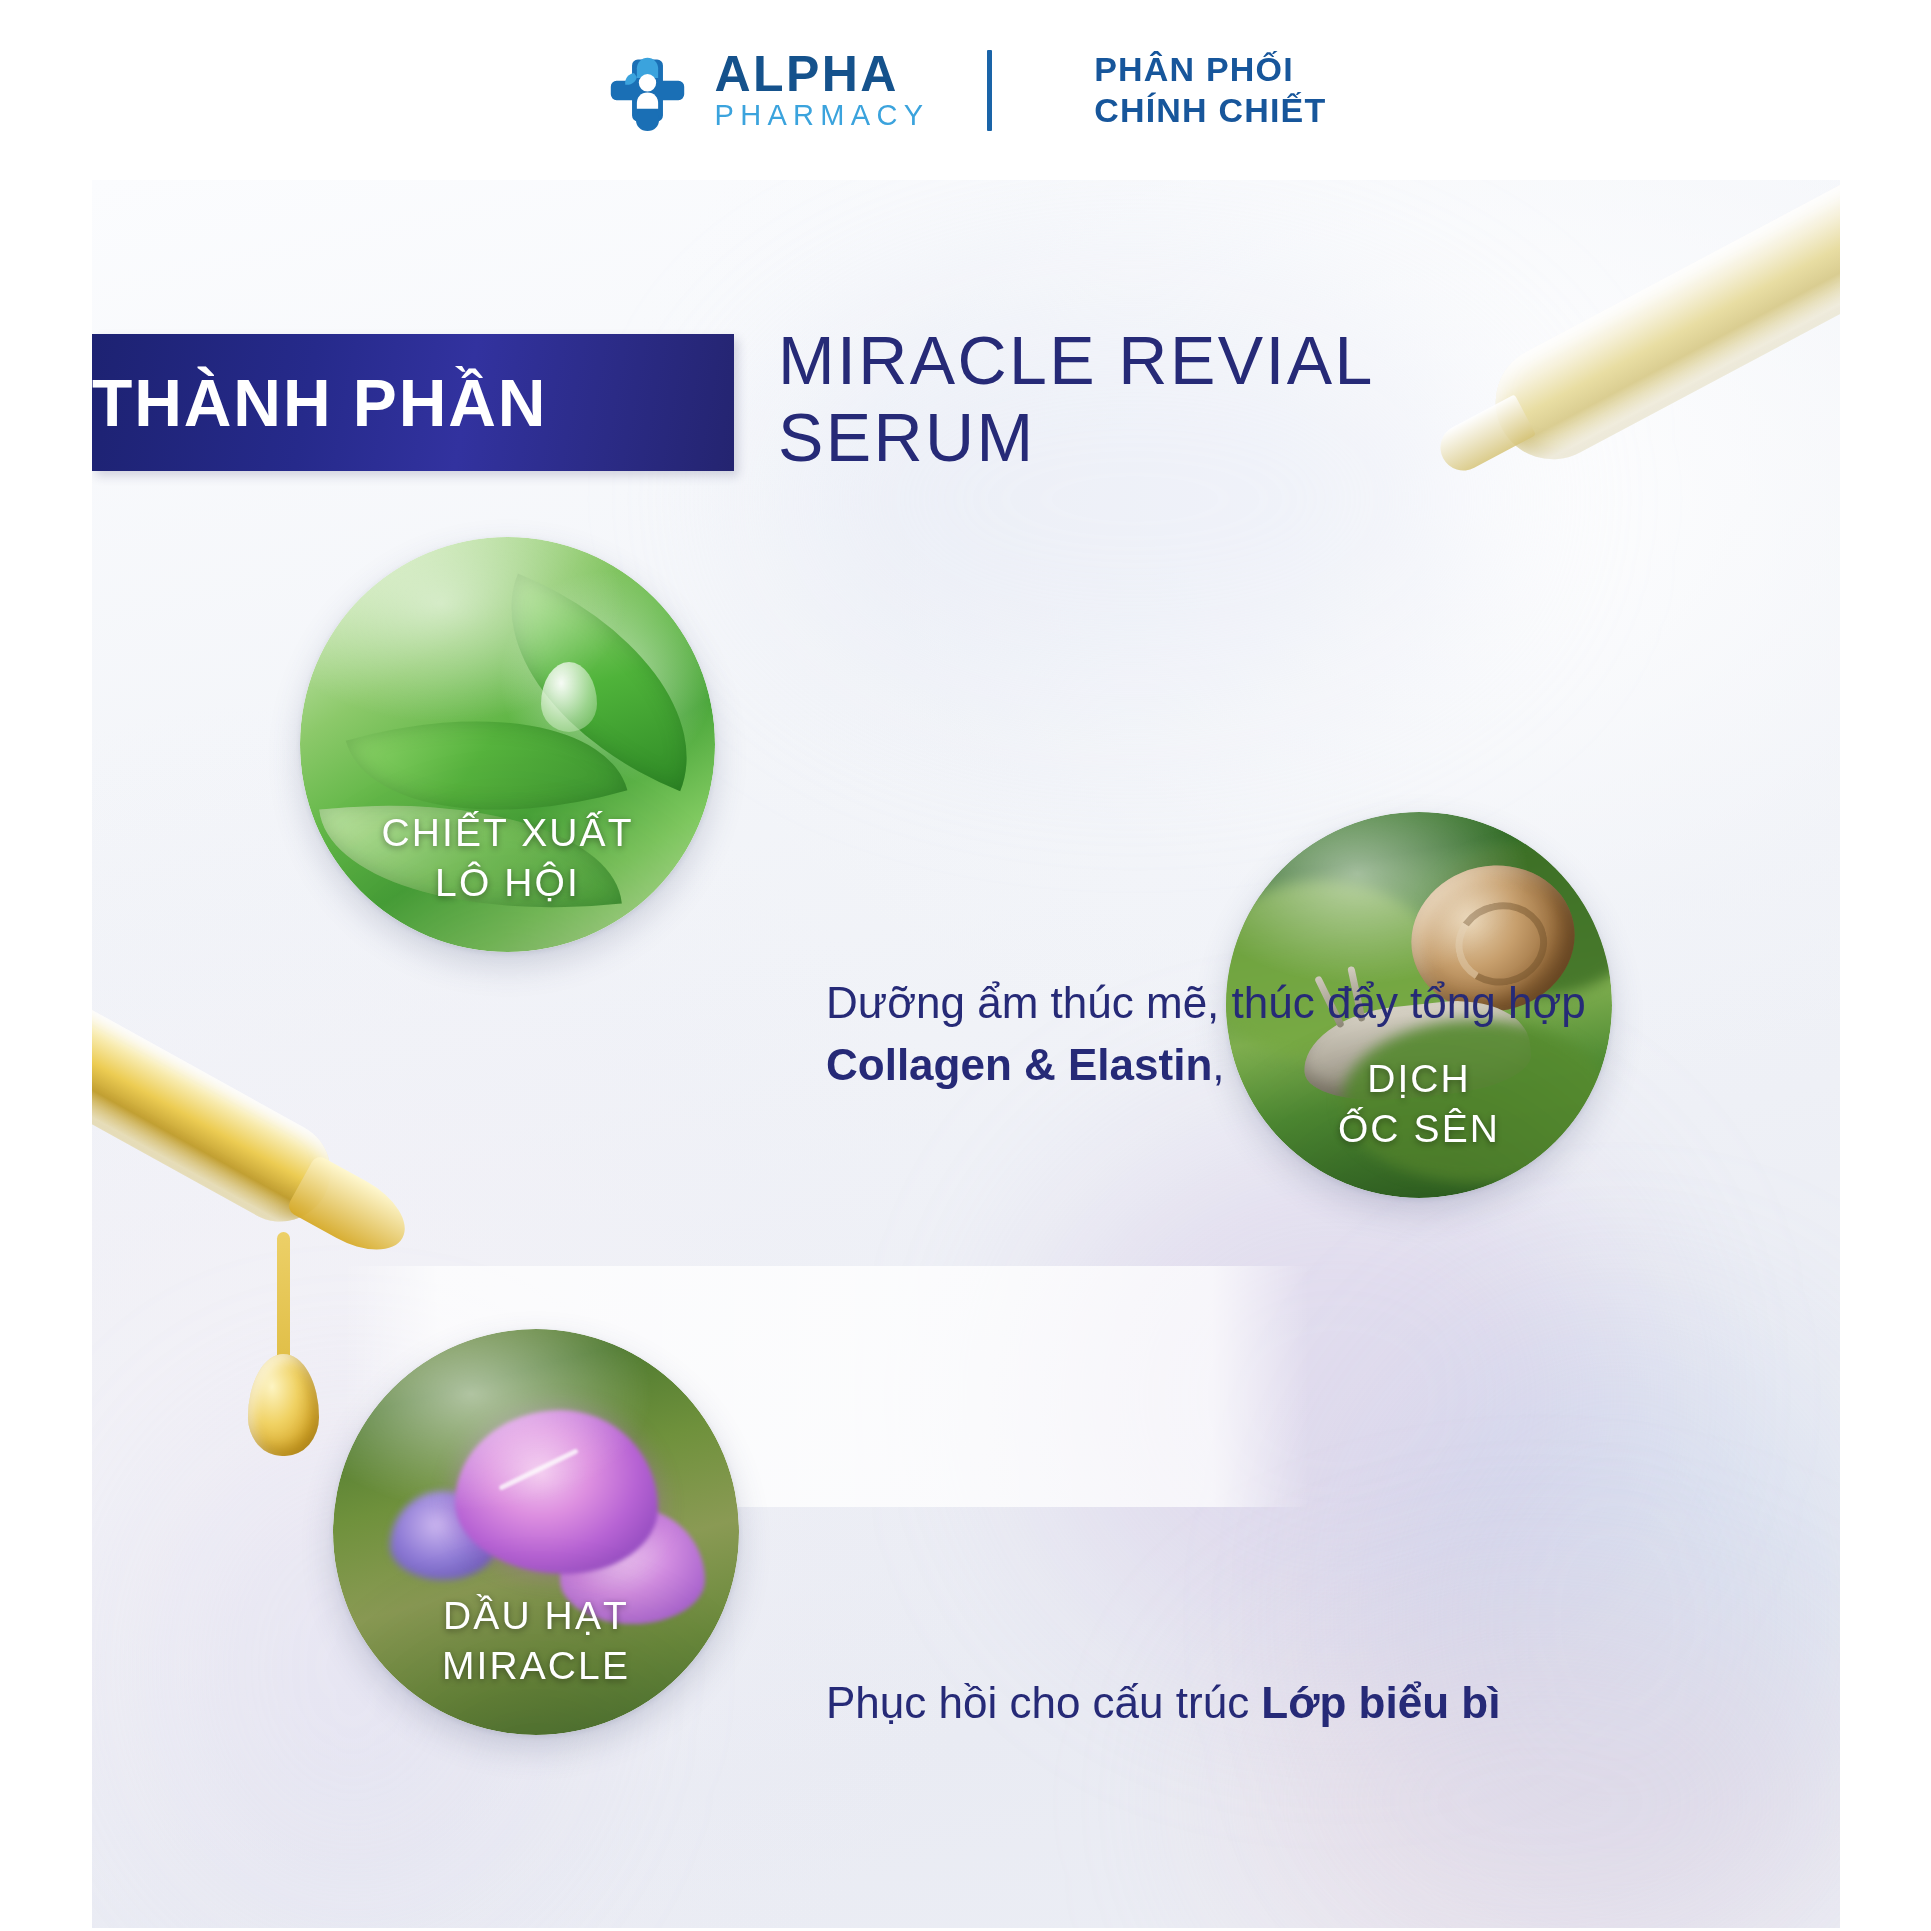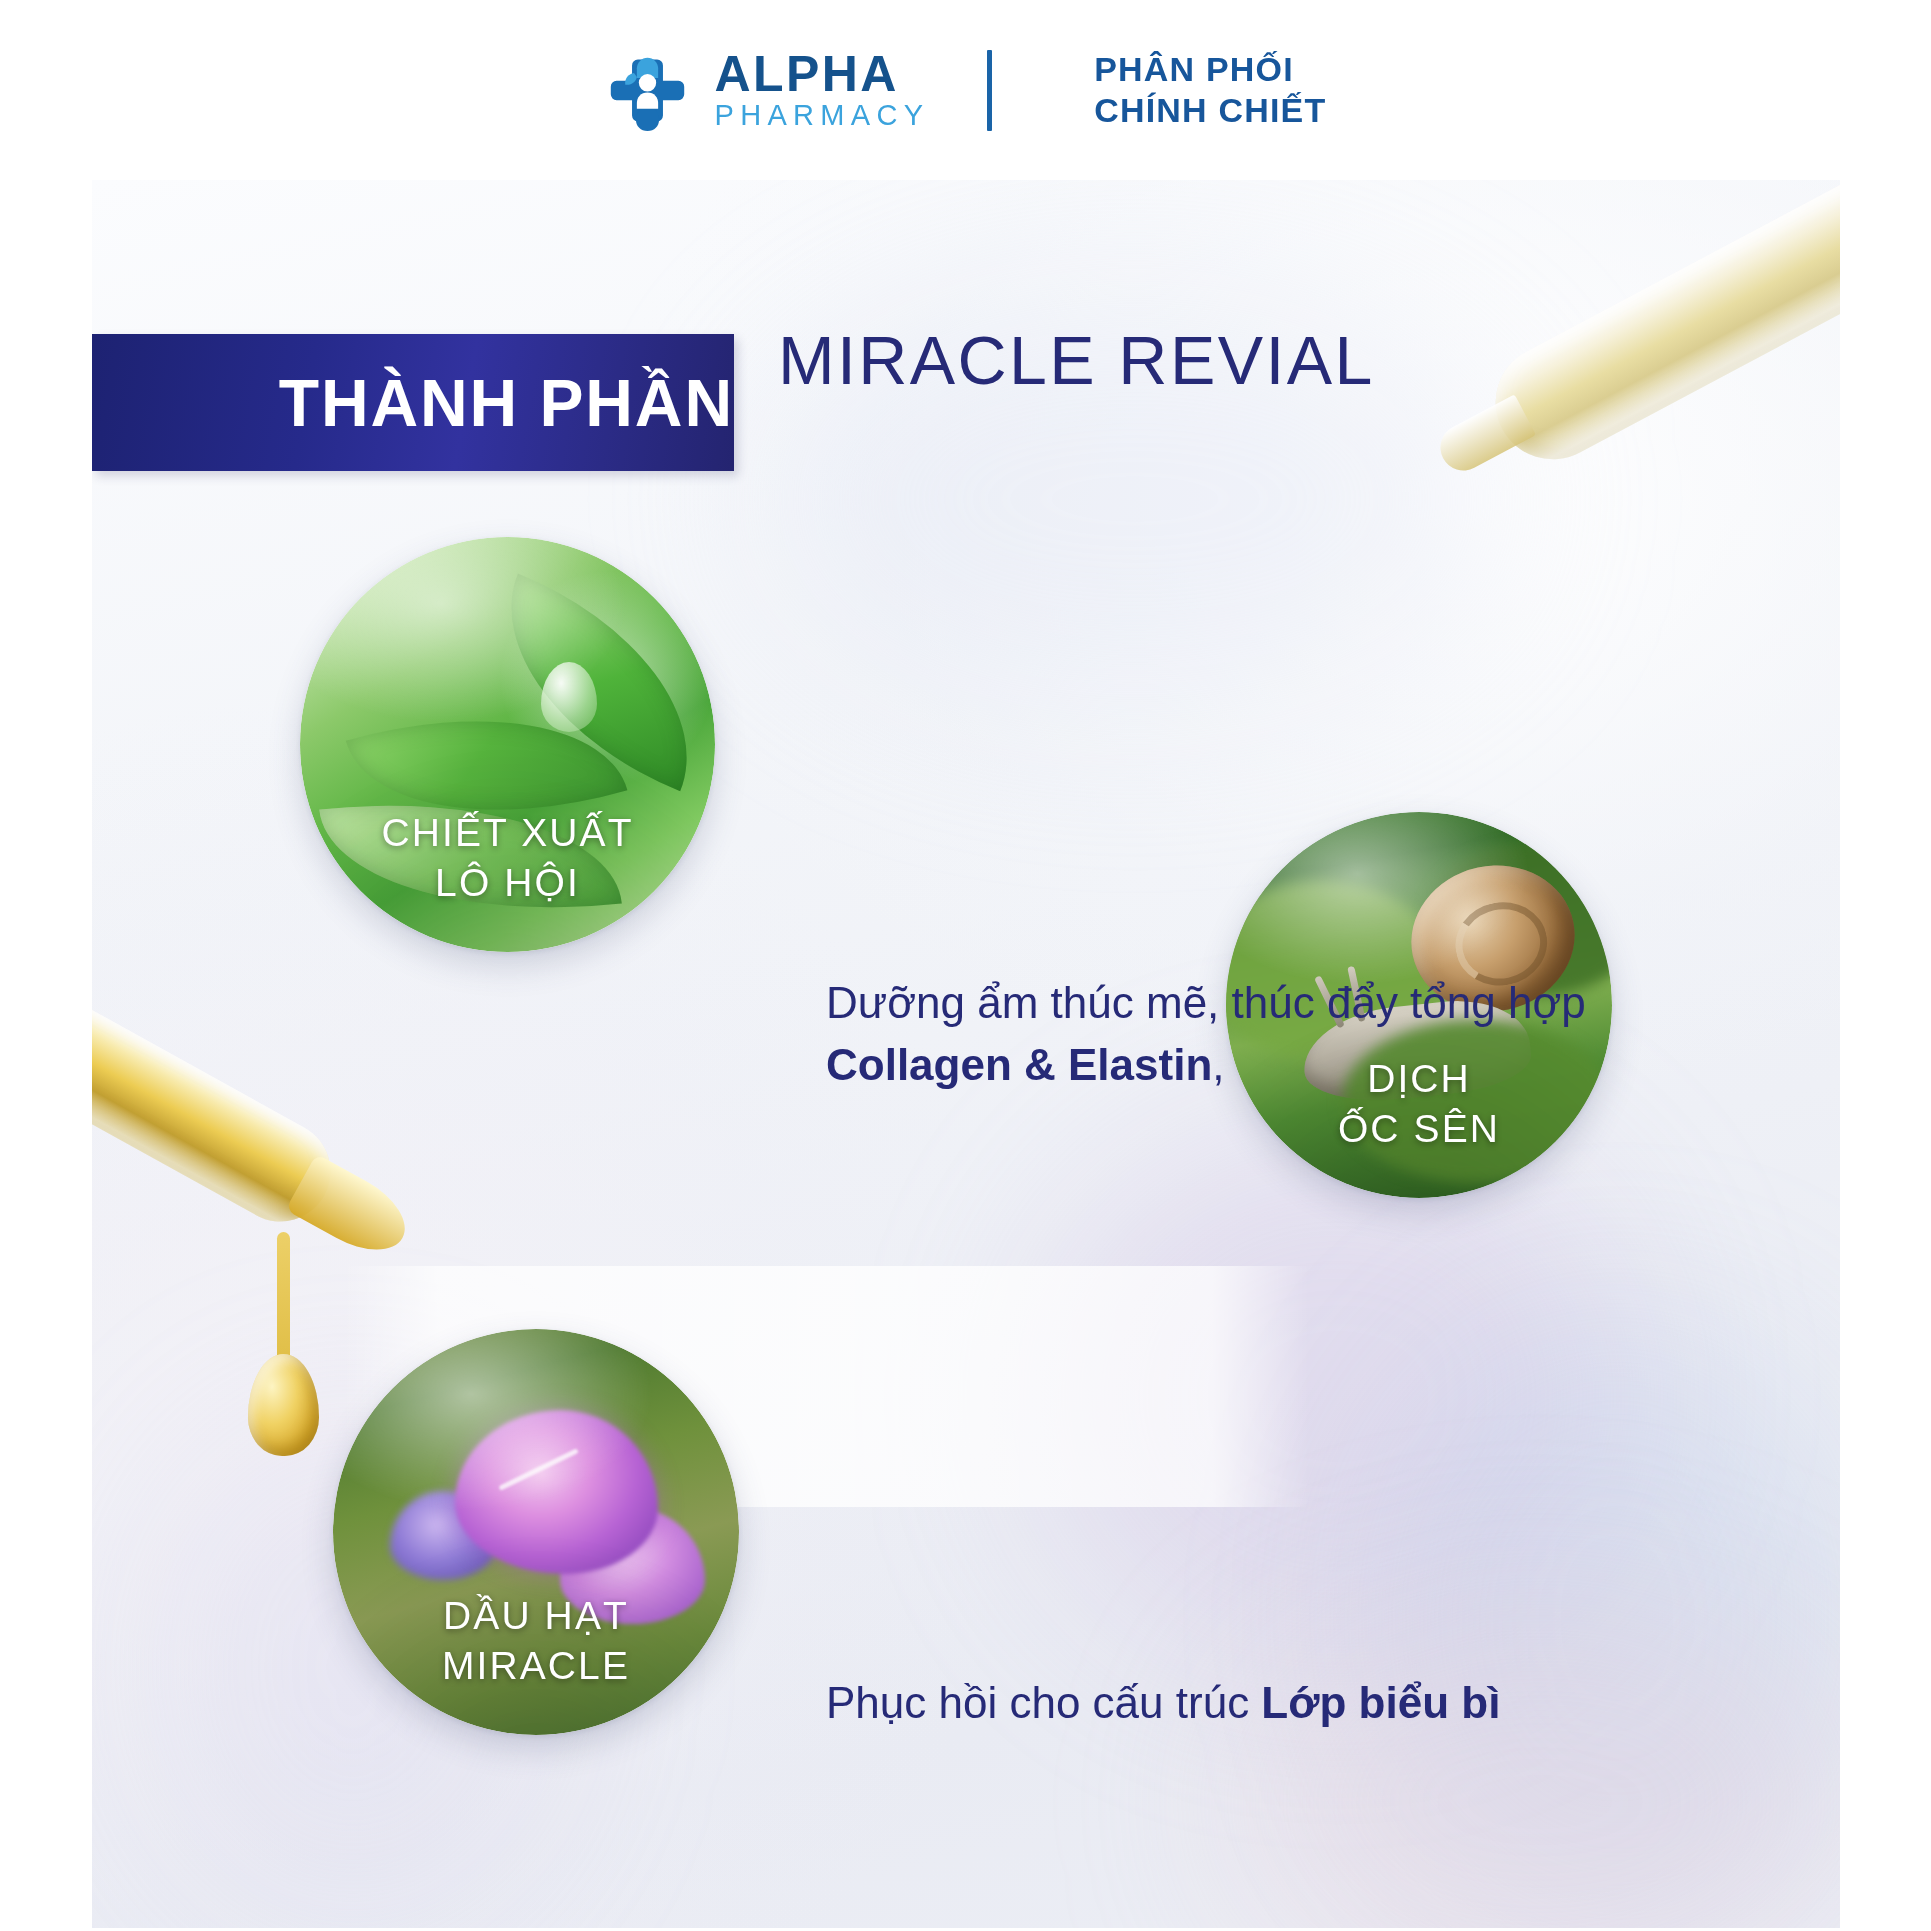--- a/index.html
+++ b/index.html
@@ -207,21 +207,21 @@
   }
   .badge {
     position: absolute;
     left: 0;
     top: 0;
     width: 642px;
     height: 137px;
     background: linear-gradient(100deg, #1d2272 0%, #262a8b 34%, #32329f 58%, #2b2b86 80%, #242470 100%);
     display: flex;
     align-items: center;
-    justify-content: flex-end;
+    justify-content: flex-start;
     box-shadow: 3.9px 4.8px 9.7px rgba(40,40,90,0.18);
   }
   .badge-text {
     color: #ffffff;
     font-size: 66px;
     font-weight: 700;
     letter-spacing: 1.9px;
     line-height: 1;
     white-space: nowrap;
   }
@@ -464,20 +464,21 @@
       <div class="stem"></div>
       <div class="bead"></div>
     </div>
 
     <div class="heading-row">
       <div class="badge">
         <span class="badge-text">THÀNH PHẦN</span>
       </div>
       <div class="product-title">
         <div>MIRACLE REVIAL</div>
+        <div>SERUM</div>
       </div>
     </div>
 
     <div class="band"></div>
 
     <div class="bubble" style="left:208px; top:357px; width:415px; height:415px;">
       <div class="photo photo-aloe">
         <div class="leaf leaf-1"></div>
         <div class="leaf leaf-2"></div>
         <div class="leaf leaf-3"></div>

